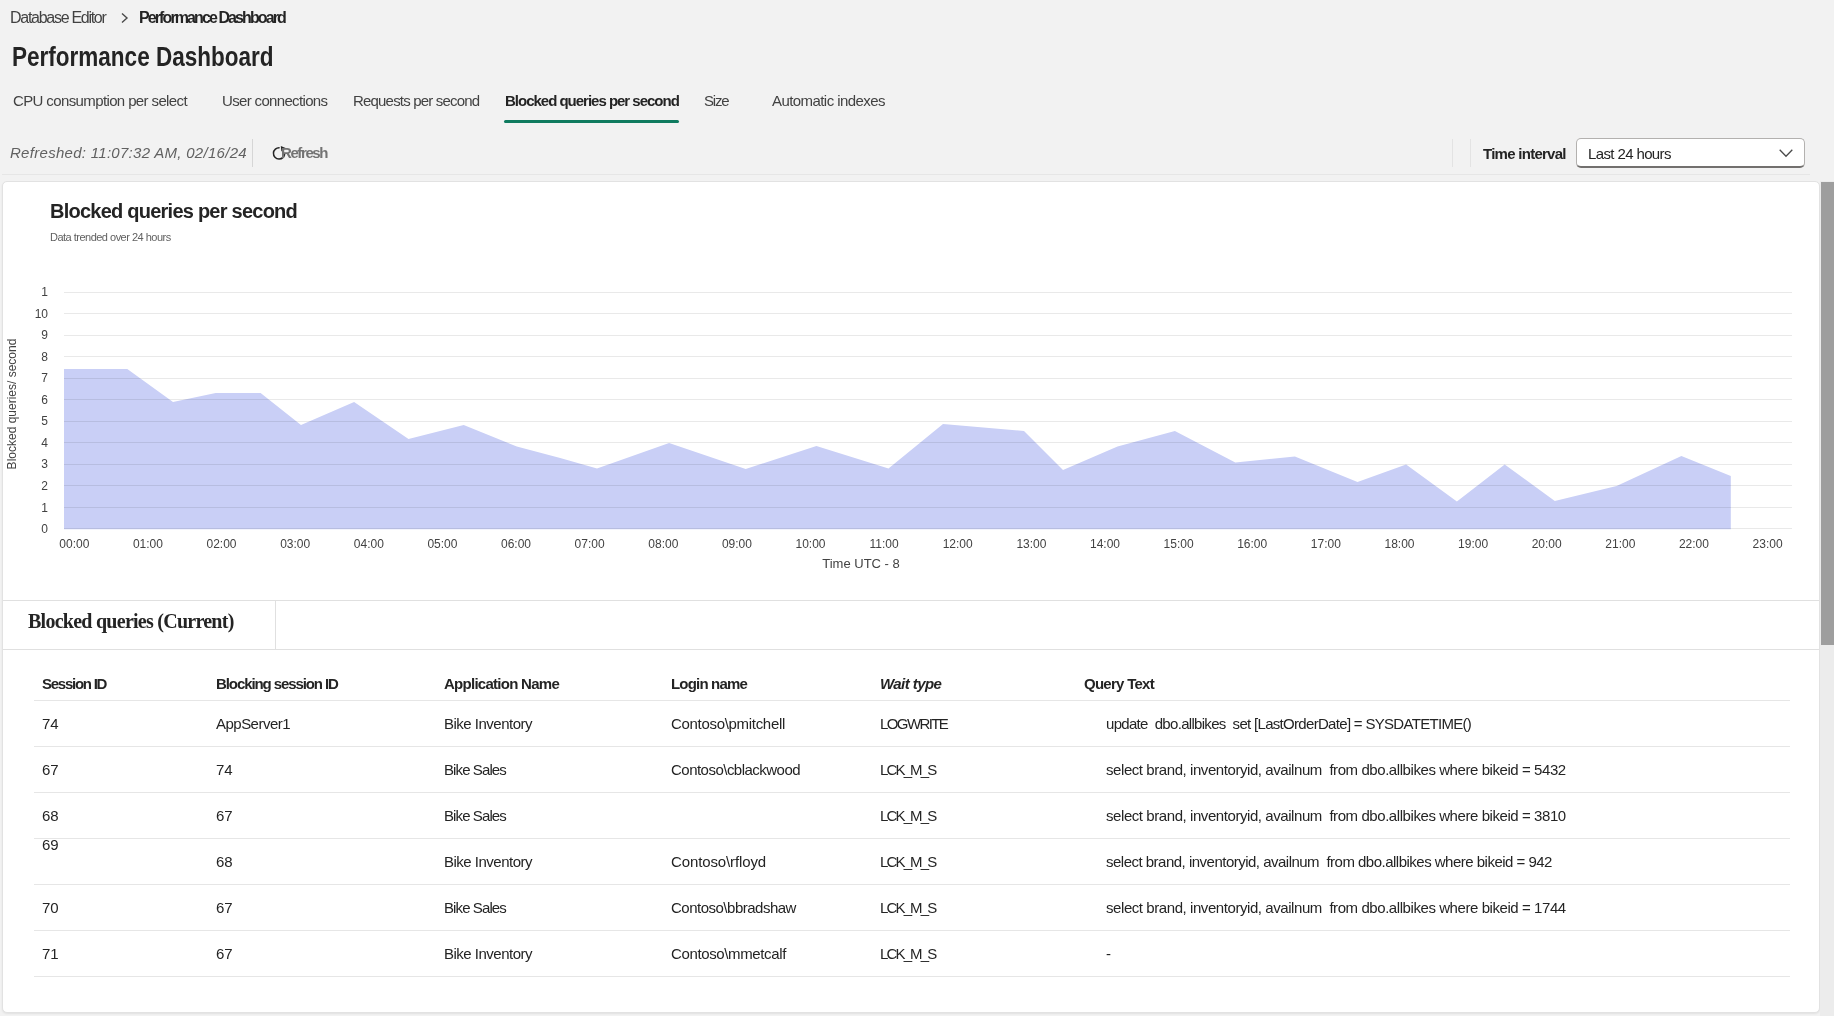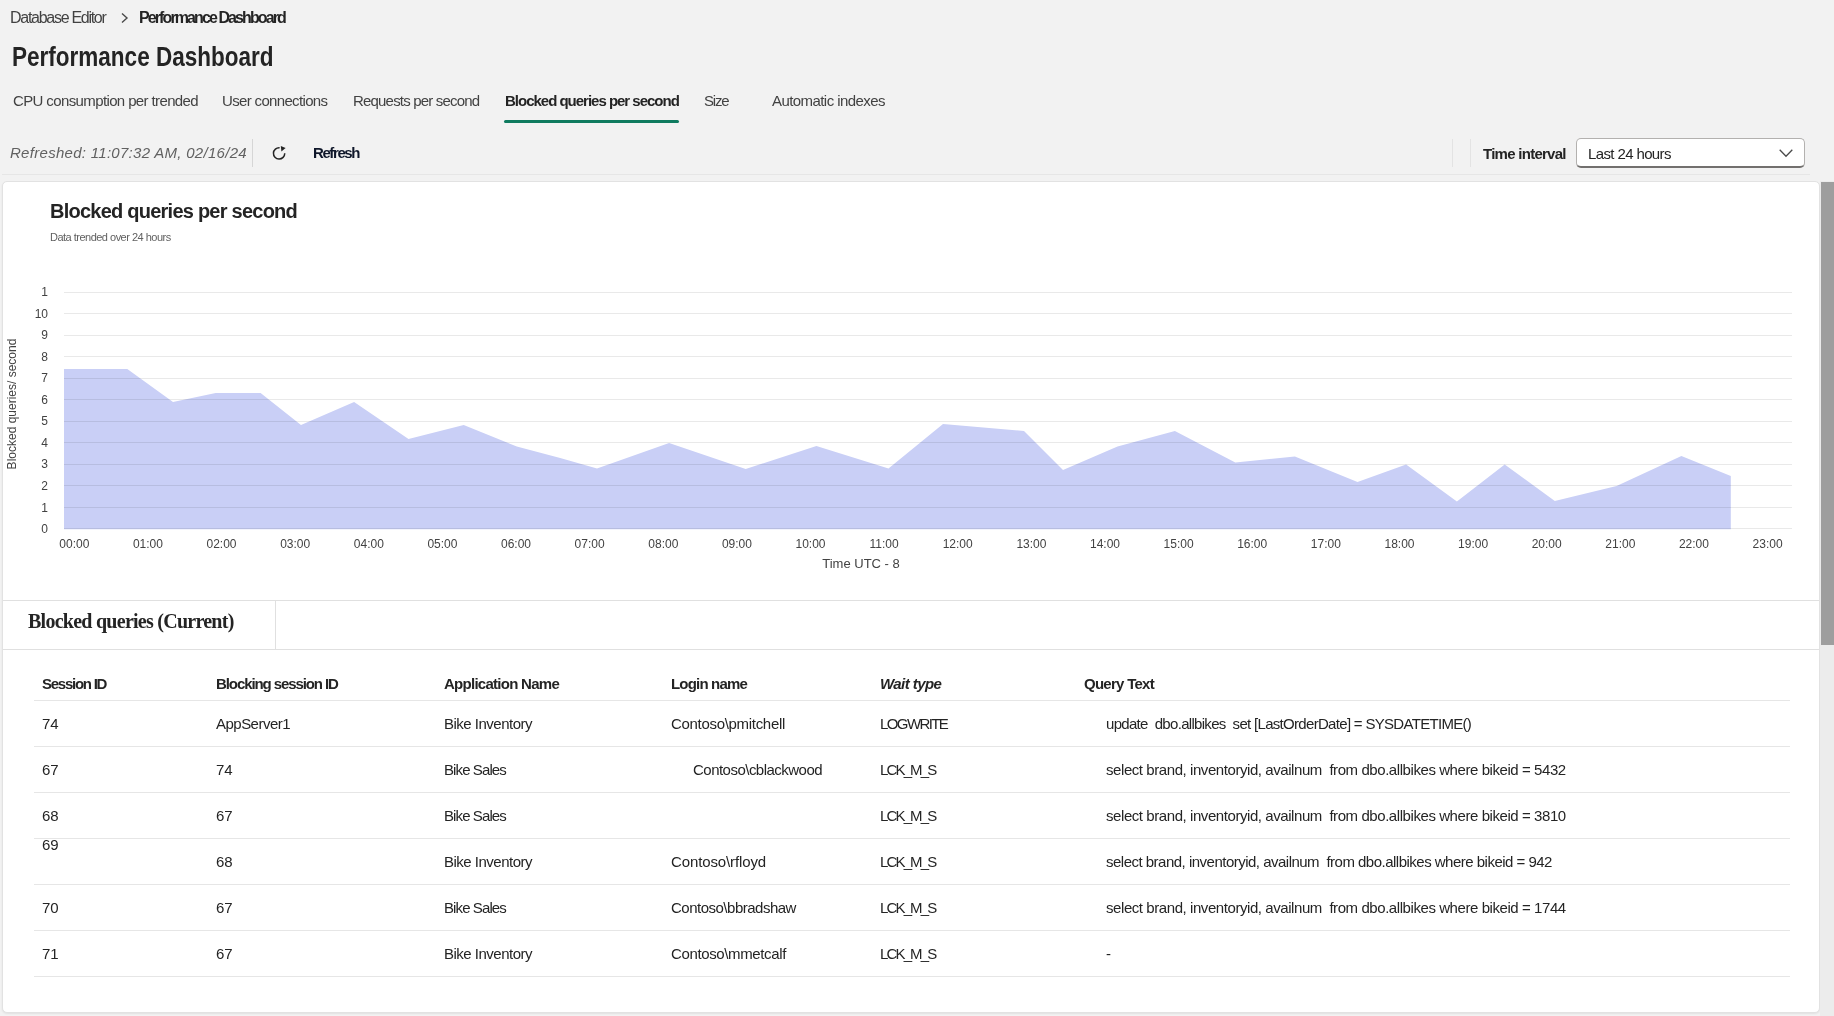--- a/index.html
+++ b/index.html
@@ -8,21 +8,21 @@
   .abs { position:absolute; }
   .sep-v { position:absolute; width:1px; background:#d6d6d6; }
   .crumb1 { left:10px; top:9px; font-size:16px; color:#424242; letter-spacing:-1.28px; }
     .crumb2 { left:139px; top:9px; font-size:16px; font-weight:bold; letter-spacing:-1.9px; color:#242424; }
   h1.title { position:absolute; left:12px; top:42px; font-size:27px; font-weight:bold; color:#242424;
              transform:scaleX(0.834); transform-origin:0 0; white-space:nowrap; }
   .tab { position:absolute; top:92px; font-size:15px; color:#424242; white-space:nowrap; }
   .tab.active { font-weight:bold; color:#242424; }
   .tab-underline { position:absolute; left:504px; top:120px; width:175px; height:3px; border-radius:2px; background:#0f7b5f; }
   .refreshed { left:10px; top:144px; font-size:15px; color:#616161; letter-spacing:0.29px;font-style:italic; }
-  .refresh-lbl { left:313px; top:144px; font-size:15px; font-weight:bold; color:#0f172a; letter-spacing:-1.4px; }
+  .refresh-lbl { left:281px; top:144px; font-size:15px; font-weight:bold; color:#737373; letter-spacing:-1.4px; }
   .ti-label { left:1483px; top:145px; font-size:15px; font-weight:bold; color:#242424; letter-spacing:-0.73px; }
   .dropdown { left:1576px; top:138px; width:229px; height:30px; background:#fff; border:1px solid #b3b1af; border-bottom:2px solid #72706e; border-radius:5px; }
   .dropdown .val { position:absolute; left:11px; top:6px; font-size:15px; color:#242424; letter-spacing:-0.62px; }
   .topline { left:2px; top:174px; width:1808px; height:1px; background:#e6e6e6; }
   .card { left:2px; top:181px; width:1818px; height:832px; background:#fff; border:1px solid #e2e2e2; border-radius:5px;
           box-shadow:0 1px 2px rgba(0,0,0,0.07); }
   .chart-title { left:50px; top:200px; font-size:20px; font-weight:bold; letter-spacing:-0.76px; color:#242424; }
   .chart-sub { left:50px; top:231px; font-size:11px; color:#616161; letter-spacing:-0.51px; }
   .hline { position:absolute; height:1px; background:#e0e0e0; }
   .tabstrip-v { left:275px; top:601px; height:48px; background:#e0e0e0; }
@@ -35,21 +35,21 @@
 </style>
 </head>
 <body>
   <div class="abs crumb1">Database Editor</div>
   <svg class="abs" style="left:120px; top:12px;" width="9" height="12" viewBox="0 0 9 12">
     <path d="M2 1.5 L7 6 L2 10.5" stroke="#4a4a4a" stroke-width="1.4" fill="none"></path>
   </svg>
   <div class="abs crumb2">Performance Dashboard</div>
   <h1 class="title">Performance Dashboard</h1>
 
-  <div class="tab " style="left:13px; letter-spacing:-0.62px;">CPU consumption per trended</div>
+  <div class="tab " style="left:13px; letter-spacing:-0.62px;">CPU consumption per select</div>
   <div class="tab " style="left:222px; letter-spacing:-0.66px;">User connections</div>
   <div class="tab " style="left:353px; letter-spacing:-0.81px;">Requests per second</div>
   <div class="tab active" style="left:505px; letter-spacing:-1.01px;">Blocked queries per second</div>
   <div class="tab " style="left:704px; letter-spacing:-1.2px;text-align:center;">Size</div>
   <div class="tab " style="left:752px; letter-spacing:-0.57px;margin-left:20px;">Automatic indexes</div>
   <div class="tab-underline"></div>
 
   <div class="abs refreshed">Refreshed: 11:07:32 AM, 02/16/24</div>
   <div class="sep-v" style="left:252px; top:139px; height:28px;"></div>
   <svg class="abs" style="left:271px; top:145px;" width="16" height="16" viewBox="0 0 16 16">
@@ -147,21 +147,21 @@
 
   <div class="td" style="left:42px; top:715px; letter-spacing:0px;">74</div>
   <div class="td" style="left:216px; top:715px; letter-spacing:-0.52px;">AppServer1</div>
   <div class="td" style="left:444px; top:715px; letter-spacing:-0.5px;">Bike Inventory</div>
   <div class="td" style="left:671px; top:715px; letter-spacing:-0.31px;">Contoso\pmitchell</div>
   <div class="td" style="left:880px; top:715px; letter-spacing:-1.6px;">LOGWRITE</div>
   <div class="td" style="left:1106px; top:715px; letter-spacing:-0.69px;">update&nbsp; dbo.allbikes&nbsp; set [LastOrderDate] = SYSDATETIME()</div>
   <div class="td" style="left:42px; top:761px; letter-spacing:0px;">67</div>
   <div class="td" style="left:216px; top:761px; letter-spacing:0px;">74</div>
   <div class="td" style="left:444px; top:761px; letter-spacing:-0.9px;">Bike Sales</div>
-  <div class="td" style="left:693px; top:761px; letter-spacing:-0.52px;text-align:center;">Contoso\cblackwood</div>
+  <div class="td" style="left:671px; top:761px; letter-spacing:-0.52px;text-align:center;">Contoso\cblackwood</div>
   <div class="td" style="left:880px; top:761px; letter-spacing:-1.85px;">LCK_M_S</div>
   <div class="td" style="left:1106px; top:761px; letter-spacing:-0.43px;">select brand, inventoryid, availnum&nbsp; from dbo.allbikes where bikeid = 5432</div>
   <div class="td" style="left:42px; top:807px; letter-spacing:0px;">68</div>
   <div class="td" style="left:216px; top:807px; letter-spacing:0px;">67</div>
   <div class="td" style="left:444px; top:807px; letter-spacing:-0.9px;">Bike Sales</div>
   <div class="td" style="left:880px; top:807px; letter-spacing:-1.85px;">LCK_M_S</div>
   <div class="td" style="left:1106px; top:807px; letter-spacing:-0.43px;">select brand, inventoryid, availnum&nbsp; from dbo.allbikes where bikeid = 3810</div>
   <div class="td" style="left:42px; top:836px; letter-spacing:0px;">69</div>
   <div class="td" style="left:216px; top:853px; letter-spacing:0px;">68</div>
   <div class="td" style="left:444px; top:853px; letter-spacing:-0.5px;">Bike Inventory</div>

